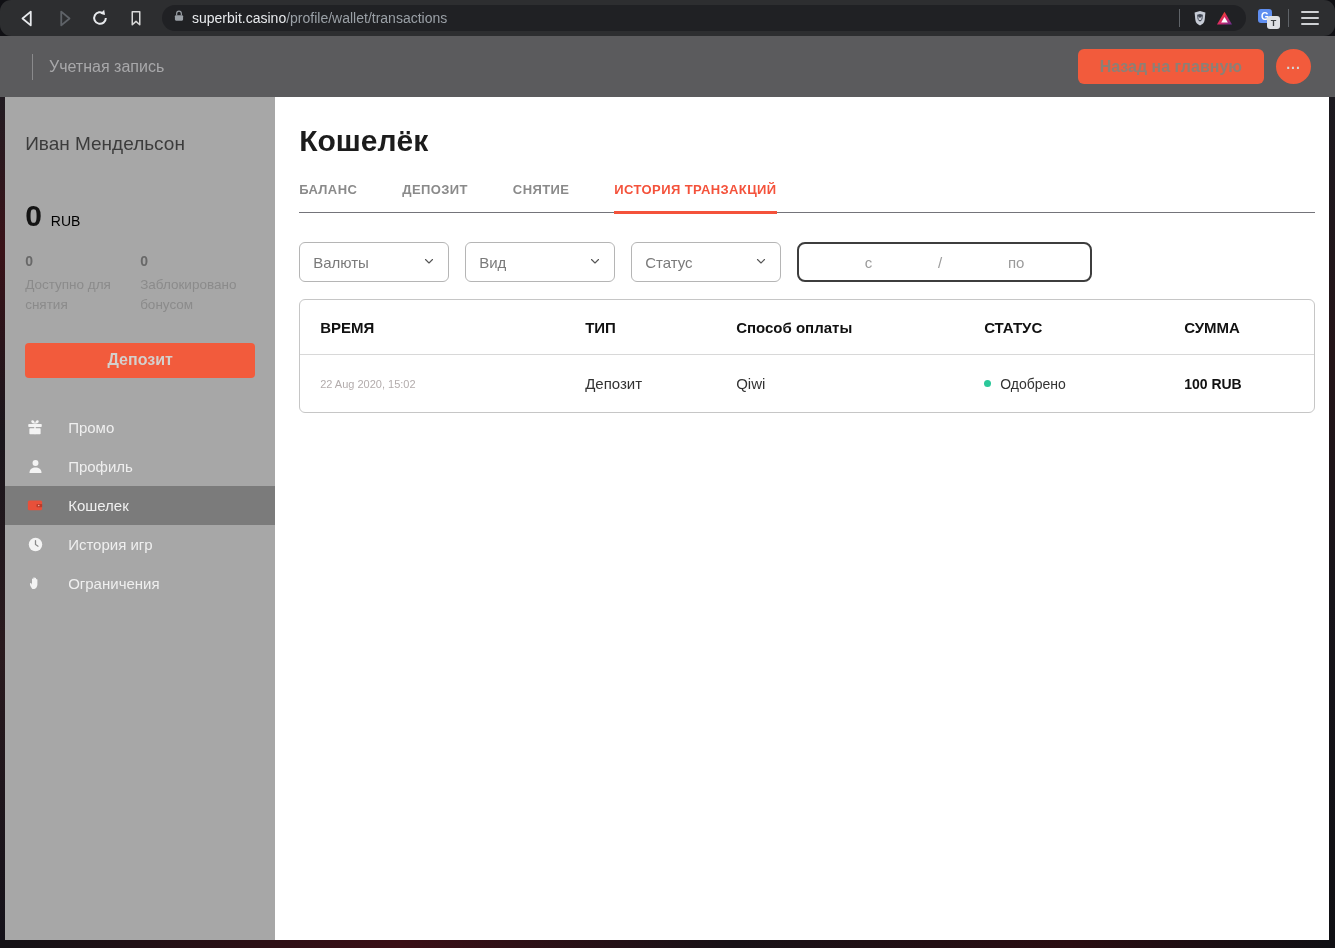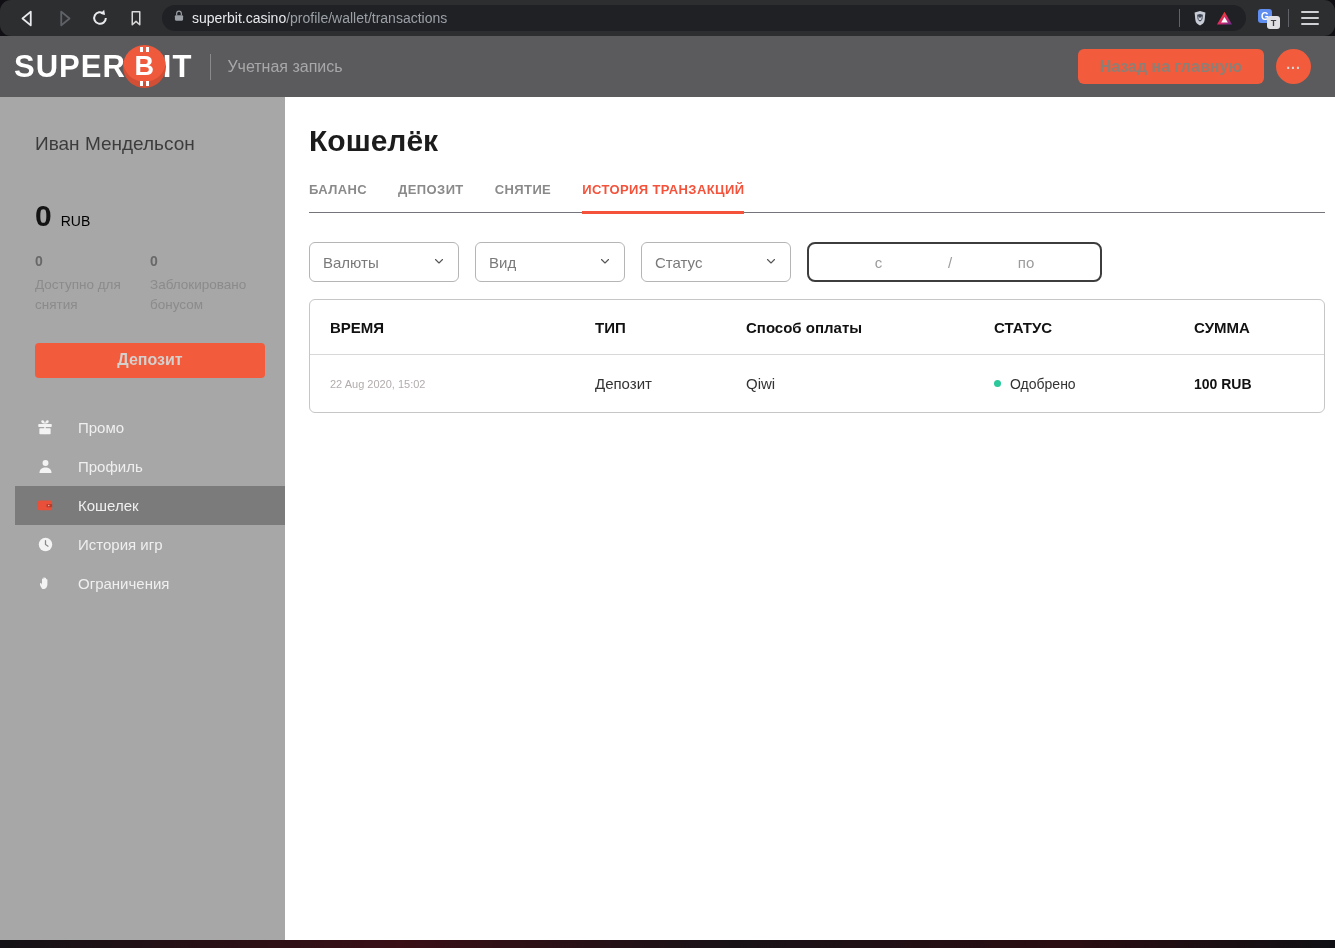--- a/index.html
+++ b/index.html
@@ -39,41 +39,41 @@
   .back-home-btn { background:#f25b3c; border:none; border-radius:6px; height:35px; padding:0 22px; font-family:inherit; font-size:16px; font-weight:bold; color:#8c8076; cursor:pointer; }
   .more-btn { width:35px; height:35px; border-radius:50%; background:#f25b3c; border:none; color:#d6d6d6; font-size:14px; font-weight:bold; letter-spacing:1px; margin-left:12px; cursor:pointer; display:flex; align-items:center; justify-content:center; padding-bottom:6px; }
 
   
   .body-row { display:flex; height:843px; }
   .edge-left { width:7px; background:linear-gradient(180deg,#221c22 0%,#3a1218 18%,#1a161c 40%,#2a1a1e 65%,#15121a 100%); }
   .edge-right { width:8px; background:linear-gradient(180deg,#1c1a20 0%,#241418 30%,#17141a 60%,#101014 100%); }
   .bottom-strip { height:8px; background:linear-gradient(90deg,#141216 0%,#3a0f16 30%,#181217 55%,#2a0d12 80%,#101014 100%); }
 
   
-  .sidebar { width:288px; background:#a7a7a7; padding-top:22px;padding-left:15px; }
+  .sidebar { width:288px; background:#a7a7a7; padding-top:22px; }
   .sb-pad { padding:0 20px; }
   .user-name { color:#3c3c3c; font-size:19px; margin-top:14px; }
   .balance { margin-top:44px; display:flex; align-items:baseline; gap:9px; }
   .balance-amount { color:#141414; font-size:30px; font-weight:800; }
   .balance-currency { color:#000000; font-size:14px; }
   .stats { display:flex; margin-top:20px; }
   .stat { width:115px; }
   .stat-value { color:#686868; font-size:14px; font-weight:bold; }
   .stat-label { color:#8b8b8b; font-size:13.5px; line-height:1.5; margin-top:6px; width:100px; }
   .deposit-btn { display:block; width:100%; height:35px; margin-top:27px; background:#f25b3c; border:none; border-radius:4px; color:#d4d0cd; font-family:inherit; font-size:16px; font-weight:bold; cursor:pointer; }
   .sb-nav { margin-top:30px; }
   .sb-item { display:flex; align-items:center; height:39px; padding:0 20px; cursor:pointer; }
   .sb-item.active { background:#7b7b7b; }
   .sb-ico { width:20px; display:flex; justify-content:center; }
   .sb-label { color:#efefef; font-size:15px; margin-left:23px; }
 
   
   .main { flex:1; background:#ffffff; padding:27px 14px 0 24px; }
   .page-title { color:#1c1c1c; font-size:30px; font-weight:bold; }
-  .tabs { display:flex; gap:31px; margin-top:24px; border-bottom:1px solid #74747a; }
+  .tabs { display:flex; gap:45px; margin-top:24px; border-bottom:1px solid #74747a; }
   .tab { font-size:13px; font-weight:bold; letter-spacing:.4px; color:#8a8a8a; padding-bottom:15px; cursor:pointer; position:relative; }
   .tab.active { color:#f4523b; }
   .tab.active::after { content:""; position:absolute; left:0; right:0; bottom:-2px; height:3px; background:#f4523b; }
 
   .filters { display:flex; gap:16px; margin-top:29px; }
   .select { width:150px; height:40px; border:1px solid #b5b5b5; border-radius:6px; display:flex; align-items:center; justify-content:space-between; padding:0 13px; cursor:pointer; background:#fff; }
   .select-label { color:#7a7a7a; font-size:15px; }
   .date-range { width:295px; height:40px; border:2px solid #3d3d3d; border-radius:8px; display:flex; align-items:center; justify-content:space-evenly; background:#fff; }
   .date-part { color:#9b9b9b; font-size:15px; cursor:text; padding:0 10px; }
   .date-sep { color:#9b9b9b; font-size:15px; }
@@ -153,31 +153,20 @@
   </span>
   <span class="bar-divider"></span>
   <span class="hamburger">
       <span></span>
       <span></span>
       <span></span>
     </span>
 </div>
 
 <div class="app-header">
-  <div class="logo">
-    <span class="logo-txt">SUPER</span>
-    <span class="logo-coin">
-      <span class="b">B</span>
-      <i class="t1"></i>
-        <i class="t2"></i>
-        <i class="b1"></i>
-        <i class="b2"></i>
-    </span>
-    <span class="logo-txt">IT</span>
-  </div>
   <span class="hdr-divider"></span>
   <span class="hdr-section">Учетная запись</span>
   <span class="hdr-spacer"></span>
   <button class="back-home-btn">Назад на главную</button>
   <button class="more-btn">...</button>
 </div>
 
 <div class="body-row">
   <div class="edge-left"></div>
 

